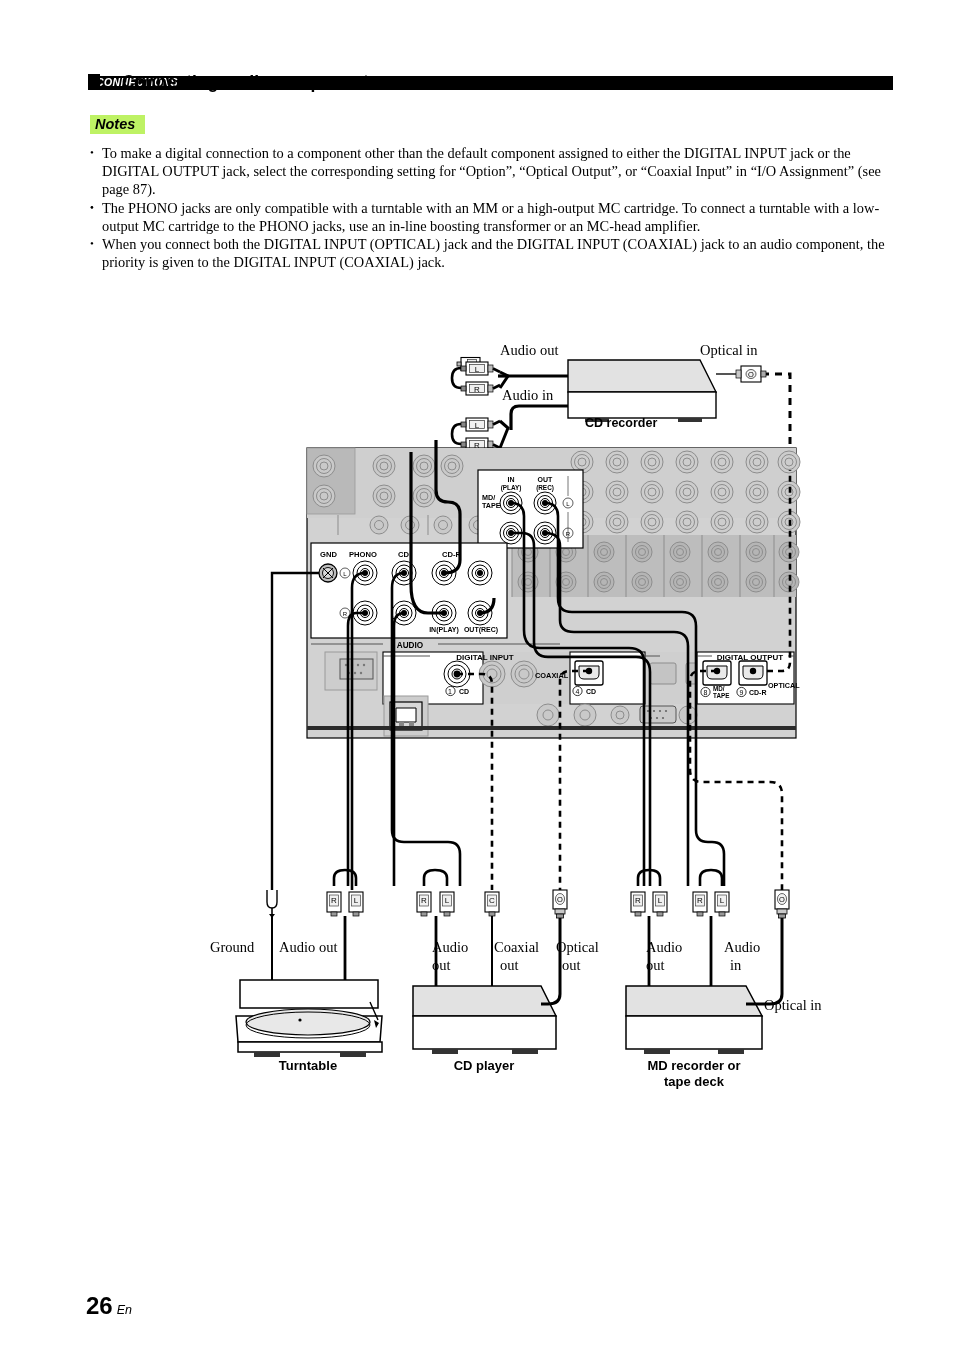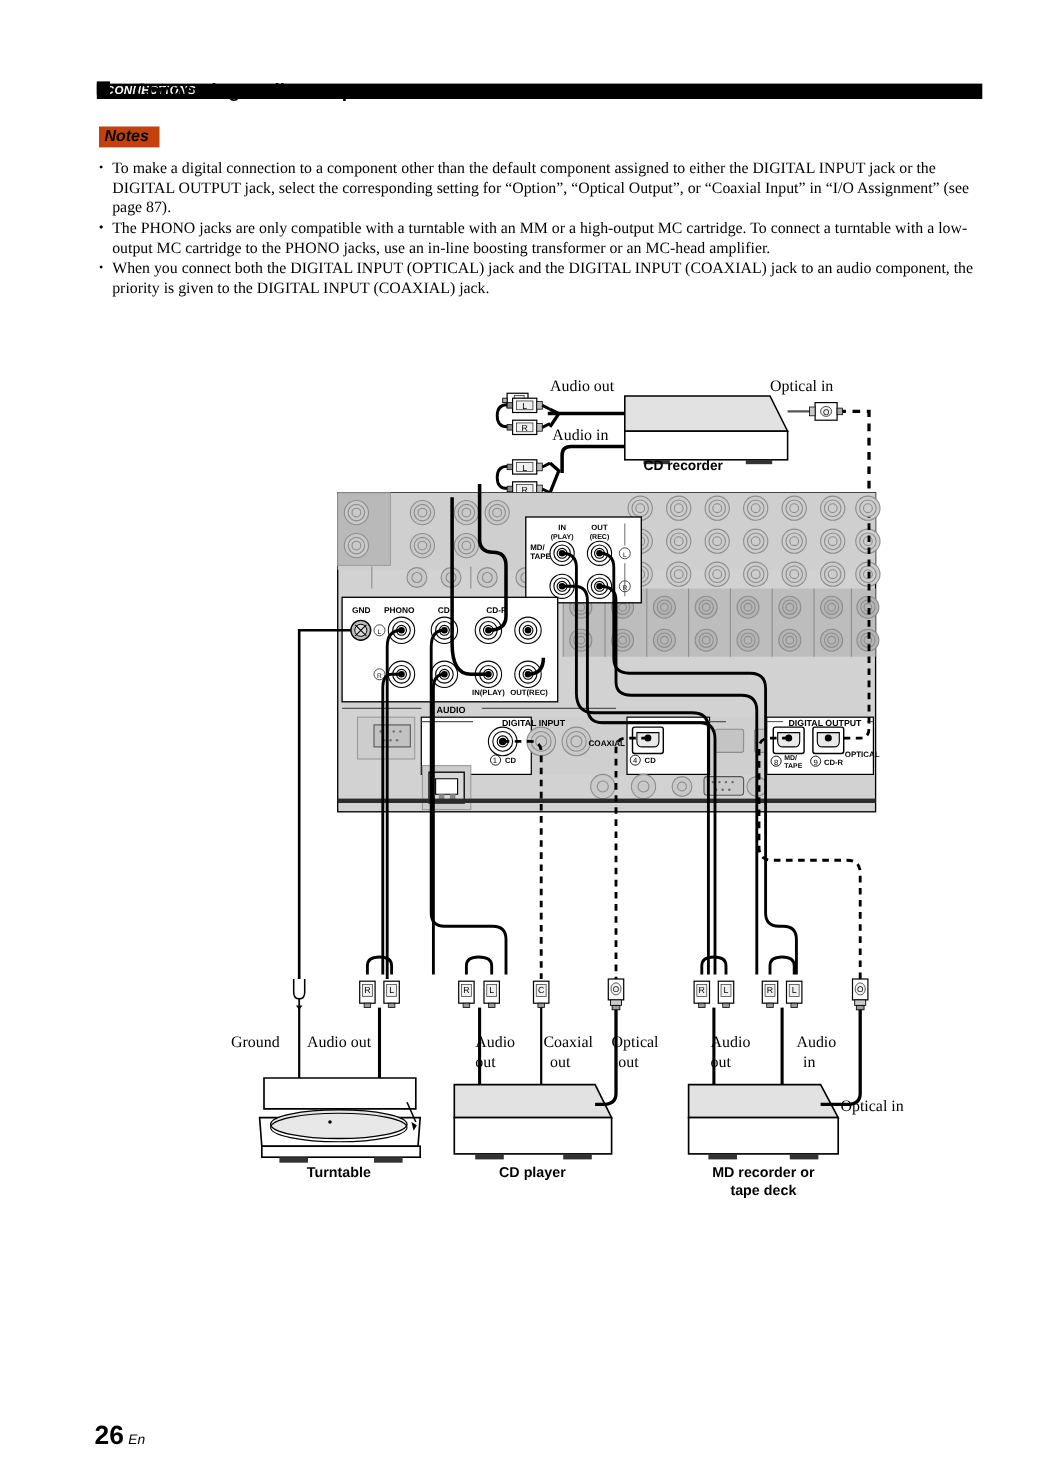--- a/index.html
+++ b/index.html
@@ -15,21 +15,21 @@
     position:absolute;left:8px;top:-1px;color:#fff;font-family:"Liberation Sans",sans-serif;
     font-weight:bold;font-style:italic;font-size:10.5px;letter-spacing:.4px;line-height:15px;
   }
   .sec-head{
     position:absolute;left:88px;top:72px;width:600px;height:26px;
     font-family:"Liberation Sans",sans-serif;font-weight:bold;font-size:17.5px;
   }
   .sec-head .sq{display:inline-block;width:12px;height:12px;background:#000;vertical-align:2px;}
   .sec-head .tx{display:inline-block;margin-left:22px;}
   .notes-tag{
-    position:absolute;left:90px;top:115px;background:#c2410c;padding:1px 10px 2px 5px;
+    position:absolute;left:90px;top:115px;background:#bef264;padding:1px 10px 2px 5px;
     font-family:"Liberation Sans",sans-serif;font-style:italic;font-weight:bold;font-size:14.5px;
   }
   .notes{position:absolute;left:88px;top:144px;width:808px;}
   .note{
     position:relative;padding-left:14px;font-size:14.4px;line-height:18.2px;
     text-align:left;margin-bottom:0px;
   }
   .note .bullet{position:absolute;left:2px;top:-1px;font-size:11px;}
   
   .diagram{position:absolute;left:0;top:330px;width:954px;height:760px;}

